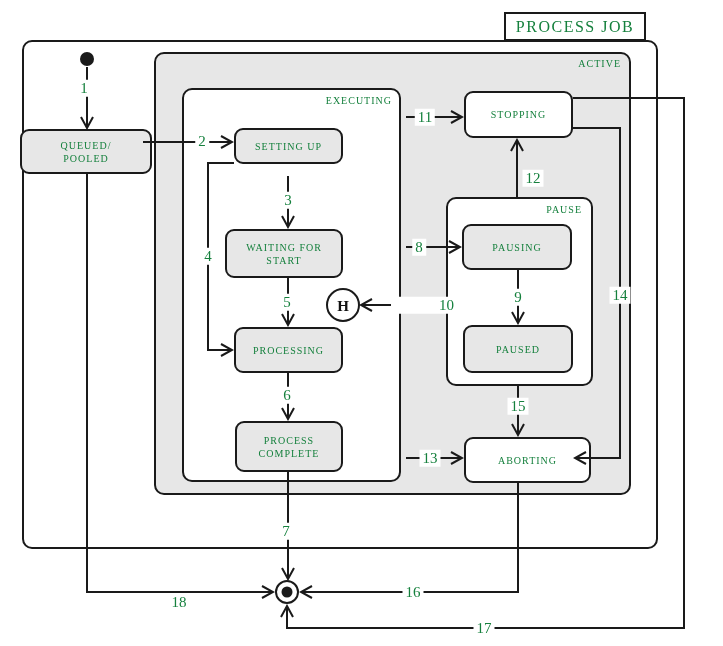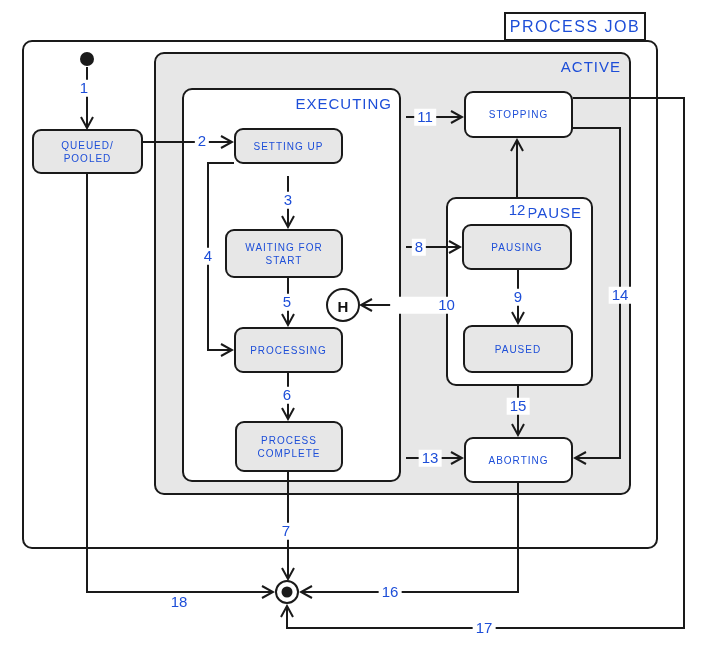--- a/index.html
+++ b/index.html
@@ -1,52 +1,52 @@
 <!DOCTYPE html>
 <html><head>
 <meta charset="utf-8">
 <style>
   html,body { margin:0; padding:0; background:#ffffff; }
   #stage {
     position:relative; width:723px; height:646px; background:#ffffff;
-    font-family:Liberation Sans, sans-serif; color:#1d4ed8;
+    font-family:Liberation Serif, serif; color:#15803d;
     overflow:hidden;
   }
   .box { position:absolute; box-sizing:border-box; border:2px solid #1a1a1a; }
   .round { border-radius:10px; }
   .state {
     border-radius:9px;
     display:flex; align-items:center; justify-content:center;
     text-align:center; font-size:10px; letter-spacing:1px; line-height:1.3;
     white-space:pre-line; z-index:4;
   }
   .gray  { background:#e7e7e7; }
   .white { background:#ffffff; }
   .region-label {
-    position:absolute; font-size:15px; letter-spacing:1px; z-index:4;
+    position:absolute; font-size:10px; letter-spacing:1px; z-index:4;
   }
   #outer-frame { left:22px; top:40px; width:636px; height:509px; z-index:1; background:#ffffff; }
   #frame-tab {
     left:504px; top:12px; width:142px; height:29px; z-index:3; background:#ffffff;
     display:flex; align-items:center; justify-content:center;
     font-size:16px; letter-spacing:1.5px;
   }
   #active-region    { left:154px; top:52px;  width:477px; height:443px; z-index:2; }
   #executing-region { left:182px; top:88px;  width:219px; height:394px; z-index:3; background:#ffffff; }
   #pause-region     { left:446px; top:197px; width:147px; height:189px; z-index:3; background:#ffffff; }
 
-  #state-queued-pooled    { left:32px;  top:129px; width:111px; height:45px; }
+  #state-queued-pooled    { left:20px;  top:129px; width:132px; height:45px; }
   #state-setting-up       { left:234px; top:128px; width:109px; height:36px; }
   #state-waiting-for-start{ left:225px; top:229px; width:118px; height:49px; }
   #state-processing       { left:234px; top:327px; width:109px; height:46px; }
   #state-process-complete { left:235px; top:421px; width:108px; height:51px; }
   #state-stopping         { left:464px; top:91px;  width:109px; height:47px; }
   #state-pausing          { left:462px; top:224px; width:110px; height:46px;text-align:center; }
   #state-paused           { left:463px; top:325px; width:110px; height:48px; }
-  #state-aborting         { left:464px; top:437px; width:109px; height:46px; }
+  #state-aborting         { left:464px; top:437px; width:127px; height:46px; }
 
   svg.overlay { position:absolute; left:0; top:0; z-index:5; }
 
   .tlabel {
     position:absolute; transform:translate(-50%,-50%);
     background:#ffffff; padding:0 3px; font-size:15px; z-index:6; line-height:1.1;
   }
 </style>
 </head>
 <body>
@@ -124,21 +124,21 @@
   <span class="tlabel" style="left:202px; top:141px;">2</span>
   <span class="tlabel" style="left:288px; top:200px;">3</span>
   <span class="tlabel" style="left:208px; top:256px;">4</span>
   <span class="tlabel" style="left:287px; top:302px;">5</span>
   <span class="tlabel" style="left:287px; top:395px;">6</span>
   <span class="tlabel" style="left:286px; top:531px;">7</span>
   <span class="tlabel" style="left:419px; top:247px;">8</span>
   <span class="tlabel" style="left:518px; top:297px;">9</span>
   <span class="tlabel" style="left:424px; top:305px;padding-left:48px;">10</span>
   <span class="tlabel" style="left:425px; top:117px;">11</span>
-  <span class="tlabel" style="left:517px; top:178px;margin-top:32px;">12</span>
+  <span class="tlabel" style="left:533px; top:178px;">12</span>
   <span class="tlabel" style="left:430px; top:458px;">13</span>
   <span class="tlabel" style="left:620px; top:295px;">14</span>
   <span class="tlabel" style="left:518px; top:406px;">15</span>
-  <span class="tlabel" style="left:390px; top:592px;">16</span>
+  <span class="tlabel" style="left:413px; top:592px;">16</span>
   <span class="tlabel" style="left:484px; top:628px;">17</span>
   <span class="tlabel" style="left:179px; top:560px;margin-top:42px;">18</span>
 
 </div>
 
 </body></html>

